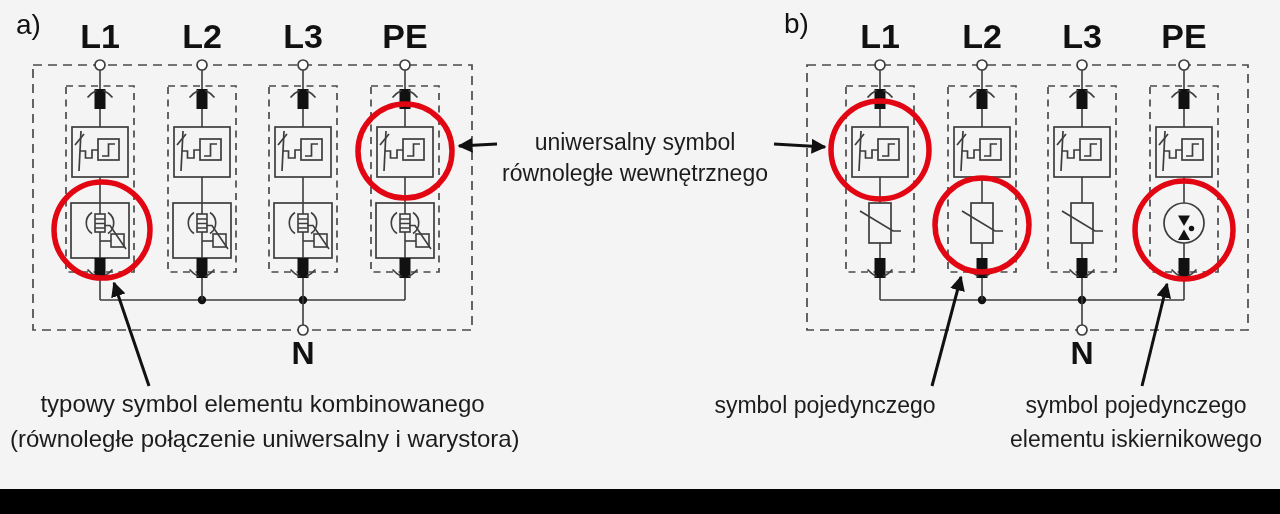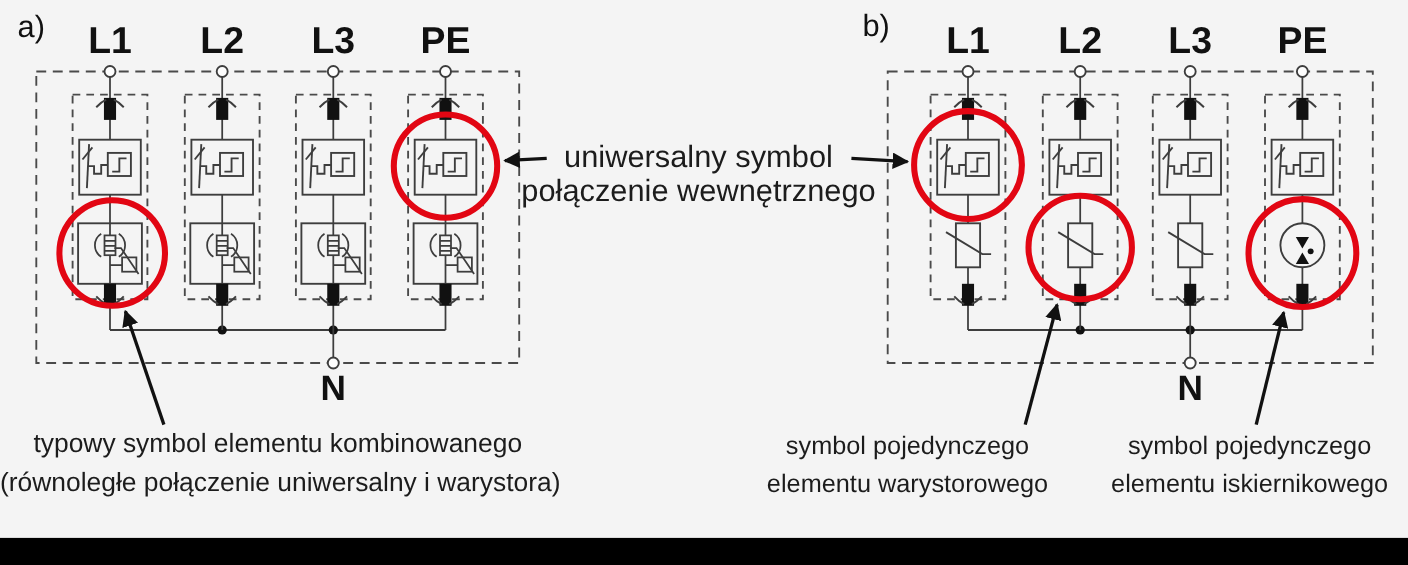--- a/index.html
+++ b/index.html
@@ -1,22 +1,22 @@
 <!DOCTYPE html>
 <html><head>
 <meta charset="utf-8">
 <style>
   html,body{margin:0;padding:0;}
   body{font-family:"Liberation Sans",sans-serif;background:#e9e9e9;}
   #stage{position:relative;width:1280px;height:514px;overflow:hidden;background:#f4f4f4;}
   #diagram-svg{position:absolute;left:0;top:0;}
   .ann{position:absolute;text-align:center;color:#1c1c1c;}
   .ann div{white-space:nowrap;}
-  .ann-center{left:455px;top:127px;width:360px;font-size:28px;line-height:31px;}
-  .ann-a{left:0px;top:386px;width:505px;font-size:24px;line-height:35px;}
+  .ann-center{left:455px;top:127px;width:360px;font-size:23px;line-height:31px;}
+  .ann-a{left:0px;top:386px;width:505px;font-size:24px;line-height:35px;padding-left:10px;}
   .ann-b1{left:675px;top:388px;width:300px;font-size:23px;line-height:34px;}
   .ann-b2{left:986px;top:388px;width:300px;font-size:23px;line-height:34px;}
   .black-bar{position:absolute;left:0;top:489px;width:1280px;height:25px;}
   svg text{font-family:"Liberation Sans",sans-serif;fill:#111;}
   .phase-lbl{font-size:34px;font-weight:600;}
   .panel-lbl{font-size:28px;font-weight:400;}
   .n-lbl{font-size:32px;font-weight:600;}
 </style>
 </head>
 <body>
@@ -165,31 +165,30 @@
     <line x1="497" y1="144" x2="459" y2="146" marker-end="url(#ah)"></line>
     <line x1="774" y1="144" x2="825" y2="147" marker-end="url(#ah)"></line>
     <line x1="149" y1="386" x2="114" y2="283" marker-end="url(#ah)"></line>
     <line x1="932" y1="386" x2="961" y2="277" marker-end="url(#ah)"></line>
     <line x1="1142" y1="386" x2="1167" y2="284" marker-end="url(#ah)"></line>
   </g>
 </svg>
 
   <div class="ann ann-center">
     <div>uniwersalny symbol</div>
-    <div>połączenie wewnętrznego</div>
+    <div>równoległe wewnętrznego</div>
   </div>
 
   <div class="ann ann-a">
     <div>typowy symbol elementu kombinowanego</div>
     <div>(równoległe połączenie uniwersalny i warystora)</div>
   </div>
 
   <div class="ann ann-b1">
     <div>symbol pojedynczego</div>
-    <div>elementu warystorowego</div>
   </div>
 
   <div class="ann ann-b2">
     <div>symbol pojedynczego</div>
     <div>elementu iskiernikowego</div>
   </div>
 
   <div class="black-bar" style="background:#000;"></div>
 </div>
 

